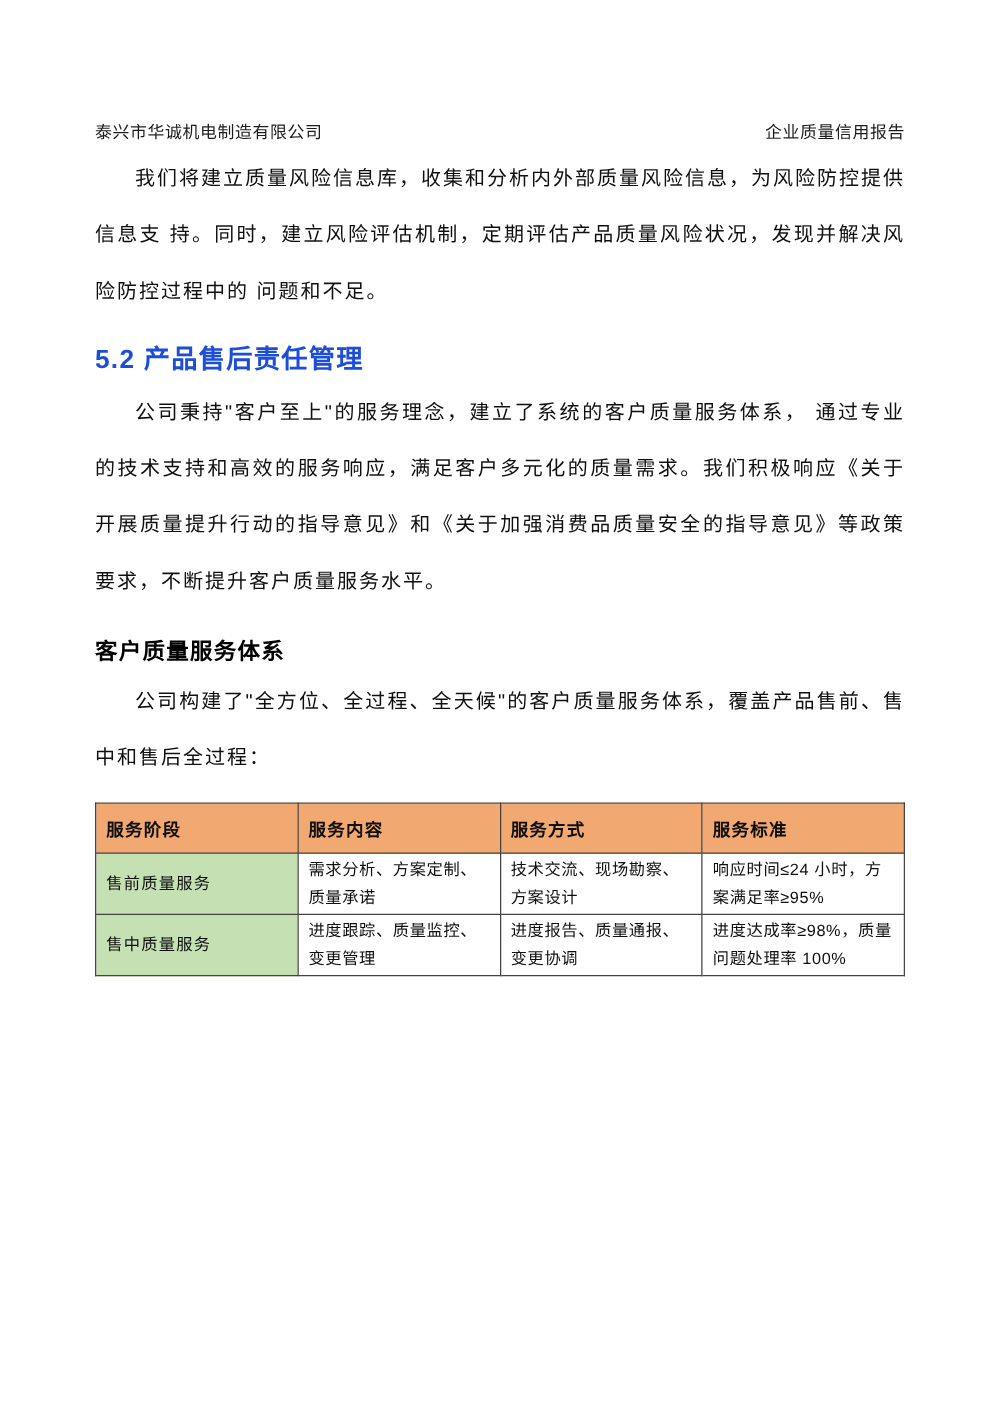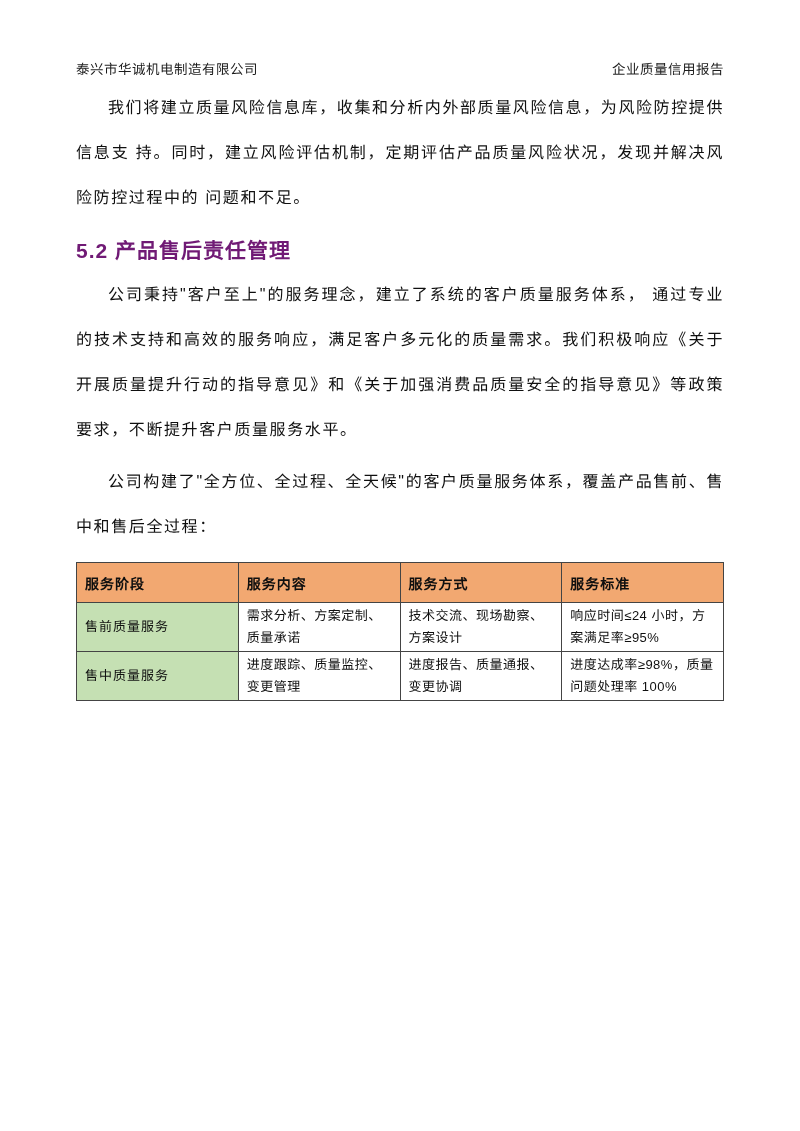--- a/index.html
+++ b/index.html
@@ -21,36 +21,37 @@
   .page {
     padding: 58px 76px 0 76px;
   }
   .doc-header {
     display: flex;
     justify-content: space-between;
     align-items: baseline;
     font-size: 13.5px;
     color: #1c1c1c;
     letter-spacing: 0.5px;
+    margin-top: 36px;
   }
   .doc-body p.para {
     font-size: 16px;
     line-height: 45px;
     letter-spacing: 1.6px;
     text-align: justify;
     text-indent: 2em;
     margin-top: 7px;
     color: var(--text_color);
   }
   h2.sec-heading {
     font-size: 21px;
     font-weight: bold;
     letter-spacing: 1px;
     margin: 14px 0 8px 0;
-    color: #701a75;
+    color: #1d4ed8;
   }
   h3.sub-heading {
     font-size: 18px;
     font-weight: bold;
     letter-spacing: 1px;
     margin: 18px 0 2px 0;
     color: #000;
   }
   table.service-table {
     width: 100%;
@@ -98,20 +99,21 @@
   <div class="doc-body">
 
 
     <p class="para">我们将建立质量风险信息库，收集和分析内外部质量风险信息，为风险防控提供信息支 持。同时，建立风险评估机制，定期评估产品质量风险状况，发现并解决风险防控过程中的 问题和不足。</p>
 
 
     <h2 class="sec-heading">5.2 产品售后责任管理</h2>
 
     <p class="para">公司秉持"客户至上"的服务理念，建立了系统的客户质量服务体系， 通过专业的技术支持和高效的服务响应，满足客户多元化的质量需求。我们积极响应《关于开展质量提升行动的指导意见》和《关于加强消费品质量安全的指导意见》等政策要求，不断提升客户质量服务水平。</p>
 
+    <h3 class="sub-heading">客户质量服务体系</h3>
 
     <p class="para">公司构建了"全方位、全过程、全天候"的客户质量服务体系，覆盖产品售前、售中和售后全过程：</p>
 
     <table class="service-table">
       <thead>
         <tr>
           <th>服务阶段</th>
           <th>服务内容</th>
           <th>服务方式</th>
           <th>服务标准</th>

